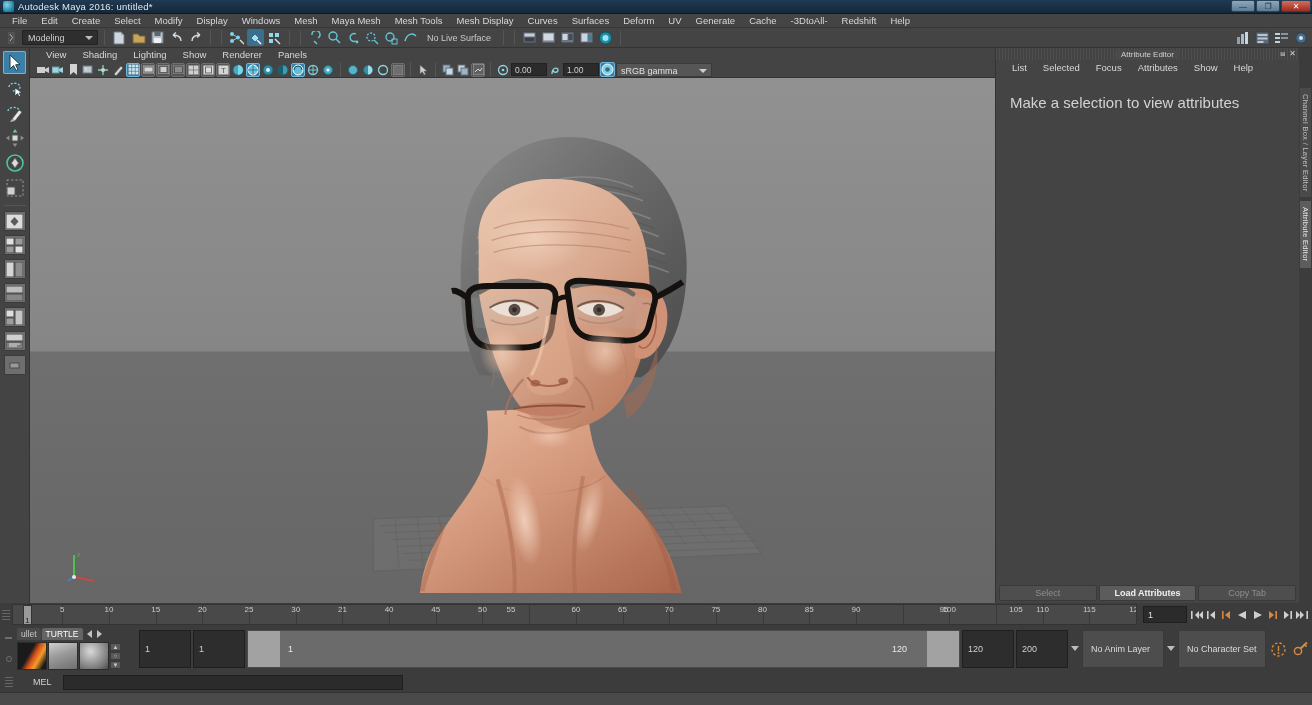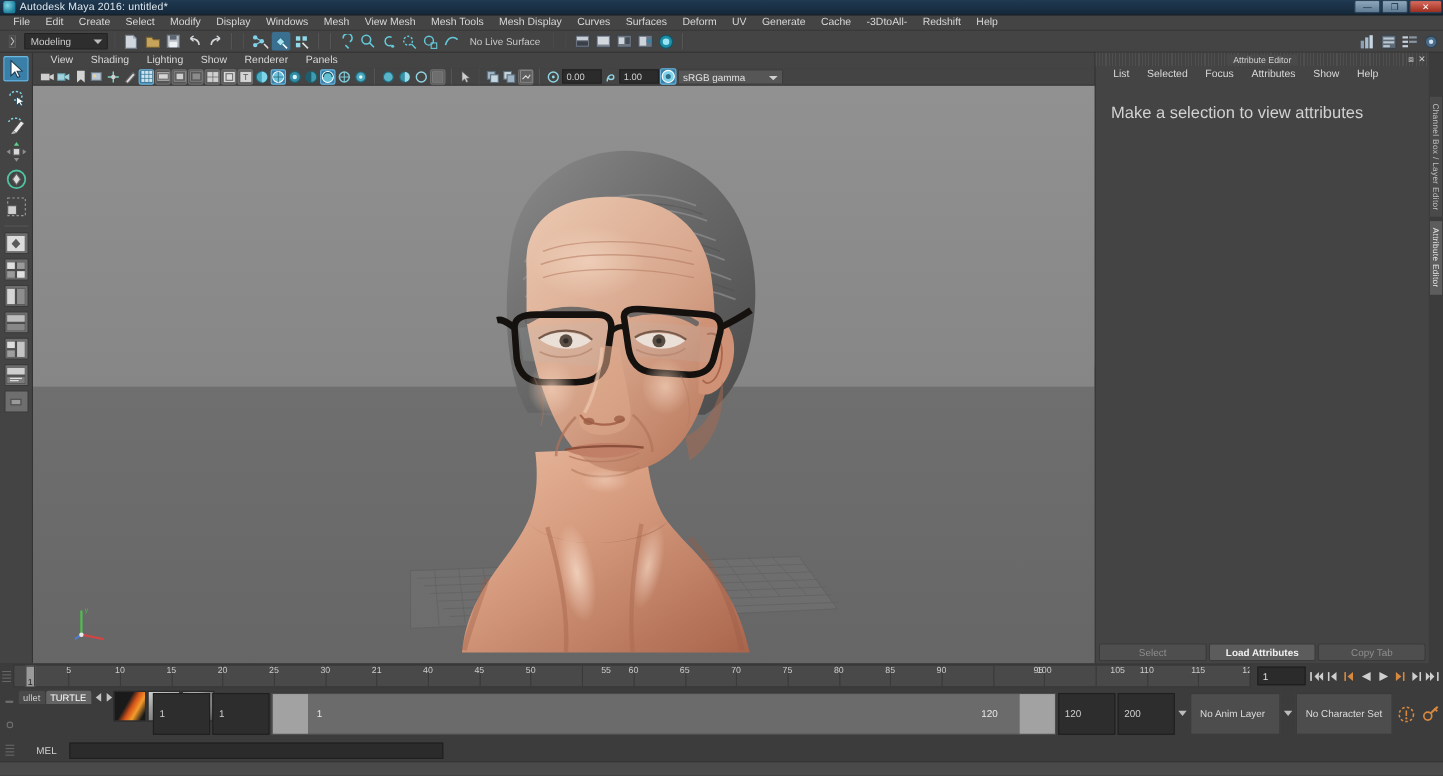--- a/index.html
+++ b/index.html
@@ -126,21 +126,21 @@
   .playctl { display:flex; gap:1px; padding-right:3px; flex:none;}
   .pbtn { width:14px;height:17px; display:flex;align-items:center;justify-content:center; }
 
   
   .lower { height:46px; background:#3c3c3c; display:flex; align-items:center;
      flex:none; padding:0 2px; gap:2px;}
   .dots { width:13px; height:42px; display:flex; flex-direction:column;
      justify-content:space-around; align-items:center;}
   .dots .dash { width:7px;height:2px;background:#6e6e6e;}
   .dots .circ { width:6px;height:6px;border:1px solid #6e6e6e;border-radius:50%;}
-  .shelf { width:120px; height:44px; display:flex; flex-direction:row; }
+  .shelf { width:120px; height:44px; display:flex; flex-direction:column; }
   .shelf-tabs { height:14px; display:flex; align-items:center; gap:1px;}
   .shelf-tab { font-size:8.5px; padding:1px 4px; color:#c9c9c9; background:#4a4a4a; border-radius:2px 2px 0 0;}
   .shelf-tab.sel { background:#646464; color:#fff; font-weight:normal;text-align:center;}
   .shelf-arrows { display:flex; gap:1px; margin-left:2px; }
   .shelf-items { height:30px; display:flex; align-items:center; gap:1px; }
   .sw { width:30px;height:28px;border:1px solid #2b2b2b; }
   .sw.a { background:linear-gradient(120deg,#1a1a1a 40%, #d4521a 55%, #f59b2a 70%, #1a1a1a 90%);}
   .sw.b { background:linear-gradient(160deg,#cfcfcf 0%, #9a9a9a 45%, #6e6e6e 100%);}
   .sw.c { background:radial-gradient(circle at 38% 32%, #d9d9d9, #7b7b7b 70%, #4a4a4a);}
   .spin { display:flex; flex-direction:column; gap:1px; justify-content:center;}
@@ -186,21 +186,21 @@
 
   <div class="menubar">
     <div class="menuitem">File</div>
     <div class="menuitem">Edit</div>
     <div class="menuitem">Create</div>
     <div class="menuitem">Select</div>
     <div class="menuitem">Modify</div>
     <div class="menuitem">Display</div>
     <div class="menuitem">Windows</div>
     <div class="menuitem">Mesh</div>
-    <div class="menuitem">View Mesh</div>
+    <div class="menuitem">Maya Mesh</div>
     <div class="menuitem">Mesh Tools</div>
     <div class="menuitem">Mesh Display</div>
     <div class="menuitem">Curves</div>
     <div class="menuitem">Surfaces</div>
     <div class="menuitem">Deform</div>
     <div class="menuitem">UV</div>
     <div class="menuitem">Generate</div>
     <div class="menuitem">Cache</div>
     <div class="menuitem">-3DtoAll-</div>
     <div class="menuitem">Redshift</div>
@@ -876,21 +876,21 @@
         <div class="tl-num" style="left: 282.748px;">30</div>
         <div class="tl-tick" style="left: 329.429px;"></div>
         <div class="tl-num" style="left: 329.429px;">21</div>
         <div class="tl-tick" style="left: 376.109px;"></div>
         <div class="tl-num" style="left: 376.109px;">40</div>
         <div class="tl-tick" style="left: 422.79px;"></div>
         <div class="tl-num" style="left: 422.79px;">45</div>
         <div class="tl-tick" style="left: 469.471px;"></div>
         <div class="tl-num" style="left: 469.471px;">50</div>
         <div class="tl-tick" style="left: 516.151px;"></div>
-        <div class="tl-num" style="left: 538px;">55</div>
+        <div class="tl-num" style="left: 498px;">55</div>
         <div class="tl-tick" style="left: 562.832px;"></div>
         <div class="tl-num" style="left: 562.832px;">60</div>
         <div class="tl-tick" style="left: 609.513px;"></div>
         <div class="tl-num" style="left: 609.513px;">65</div>
         <div class="tl-tick" style="left: 656.193px;"></div>
         <div class="tl-num" style="left: 656.193px;">70</div>
         <div class="tl-tick" style="left: 702.874px;"></div>
         <div class="tl-num" style="left: 702.874px;">75</div>
         <div class="tl-tick" style="left: 749.555px;"></div>
         <div class="tl-num" style="left: 749.555px;">80</div>

